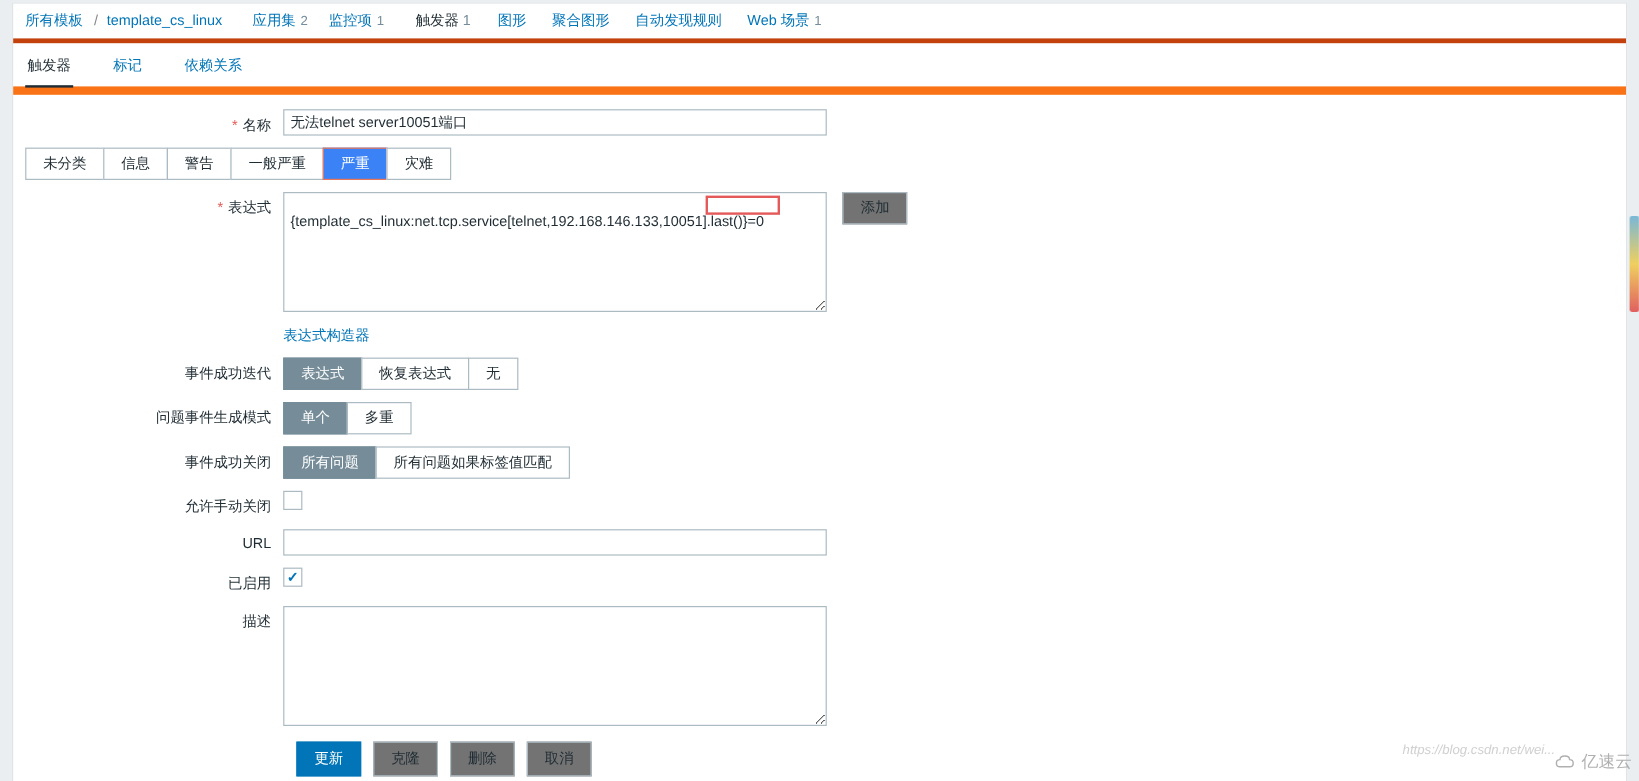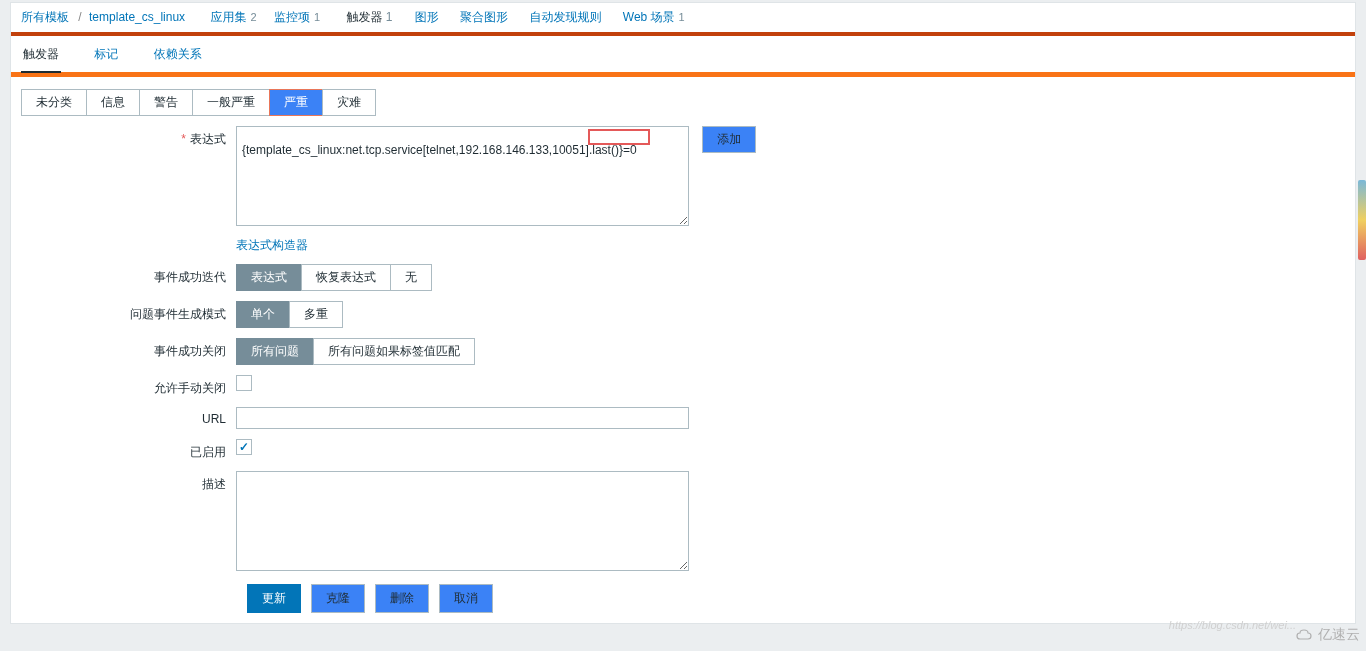--- a/index.html
+++ b/index.html
@@ -3,36 +3,36 @@
   <meta charset="utf-8">
   <style>
     * { margin: 0; padding: 0; box-sizing: border-box; }
     body { font-family: Arial, "Microsoft YaHei", sans-serif; font-size: 12px; color: #1f2c33; background: #ebeef0; }
     .container { background: #fff; margin: 2px 10px 0 10px; border: 1px solid #dfe4e7; }
     .breadcrumb { padding: 6px 10px; border-bottom: 4px solid #c2410c; }
     .breadcrumb a { color: #0275b8; text-decoration: none; margin-right: 2px; }
     .breadcrumb .sep { color: #888; margin: 0 4px; }
     .breadcrumb .count { color: #768d99; margin-left: 2px; margin-right: 14px; font-size: 11px; }
     .breadcrumb .active-tab { background: #fff; padding: 5px 8px; border: 1px solid #fff; color: #1f2c33; }
-    .tabs { padding: 4px 10px 0 10px; border-bottom: 5px solid #f97316; }
+    .tabs { padding: 4px 10px 0 10px; border-bottom: 7px solid #f97316; }
     .tabs .tab { display: inline-block; padding: 6px 2px 8px 2px; margin-right: 28px; color: #0275b8; cursor: pointer; }
     .tabs .tab.active { color: #1f2c33; border-bottom: 2px solid #1f2c33; margin-bottom: -1px; }
     .form { padding: 12px 10px 10px 10px; }
     .row { display: flex; align-items: flex-start; margin-bottom: 10px; }
     .label { width: 215px; text-align: right; padding-right: 10px; padding-top: 5px; color: #1f2c33; }
     .req::before { content: "*"; color: #e45959; margin-right: 4px; }
     .control { flex: 0 0 auto; }
     .text-input { border: 1px solid #acbbc2; padding: 3px 5px; width: 453px; height: 22px; font-size: 12px; color: #1f2c33; }
     .textarea { border: 1px solid #acbbc2; padding: 16px 5px; width: 453px; height: 100px; font-size: 12px; resize: both; font-family: inherit; color: #1f2c33; line-height: 14px; }
     .btn-group { display: flex; }
     .btn-seg { border: 1px solid #acbbc2; background: #fff; padding: 4px 14px; cursor: pointer; margin-left: -1px; font-size: 12px; color: #1f2c33; }
     .btn-seg:first-child { margin-left: 0; }
     .btn-seg.active { background: #768d99; color: #fff; border-color: #768d99; }
     .btn-seg.orange { background: #3b82f6; color: #fff; border-color: #e97659; }
-    .btn { border: 1px solid #acbbc2; background: #3b82f6; padding: 4px 14px; cursor: pointer; font-size: 12px; color: #1f2c33; }
+    .btn { border: 1px solid #acbbc2; background: #737373; padding: 4px 14px; cursor: pointer; font-size: 12px; color: #1f2c33; }
     .btn-primary { background: #0275b8; color: #fff; border: 1px solid #0275b8; padding: 5px 14px; cursor: pointer; font-size: 12px; }
     .link { color: #0275b8; cursor: pointer; }
     .checkbox { width: 16px; height: 16px; border: 1px solid #acbbc2; display: inline-flex; align-items: center; justify-content: center; cursor: pointer; background: #fff; }
     .checkbox.checked::after { content: "✓"; color: #0275b8; font-size: 12px; font-weight: bold; }
     .expression-wrap { position: relative; display: inline-block; }
     .highlight-box { position: absolute; top: 3px; left: 352px; width: 62px; height: 16px; border: 2px solid #e45959; pointer-events: none; }
     .watermark { position: fixed; bottom: 20px; right: 70px; color: #d0d0d0; font-size: 11px; font-style: italic; }
     .logo-watermark { position: fixed; bottom: 6px; right: 6px; color: #b0b0b0; font-size: 14px; display: flex; align-items: center; gap: 4px; }
     .action-row { margin-left: 226px; display: flex; gap: 10px; margin-top: 8px; }
     .side-gradient { position: fixed; right: 0; top: 180px; width: 8px; height: 80px; background: linear-gradient(180deg, #7ab8d8, #f0d060, #e06060); border-radius: 2px; }
@@ -56,20 +56,26 @@
     <a>Web 场景</a><span class="count">1</span>
   </div>
 
   <div class="tabs">
     <span class="tab active">触发器</span>
     <span class="tab">标记</span>
     <span class="tab">依赖关系</span>
   </div>
 
   <div class="form">
+    <div class="row">
+      <div class="label req">名称</div>
+      <div class="control">
+        <input class="text-input" value="无法telnet server10051端口" style="">
+      </div>
+    </div>
 
     <div class="row">
       <div class="control btn-group">
         <button class="btn-seg">未分类</button>
         <button class="btn-seg">信息</button>
         <button class="btn-seg">警告</button>
         <button class="btn-seg">一般严重</button>
         <button class="btn-seg orange">严重</button>
         <button class="btn-seg">灾难</button>
       </div>

